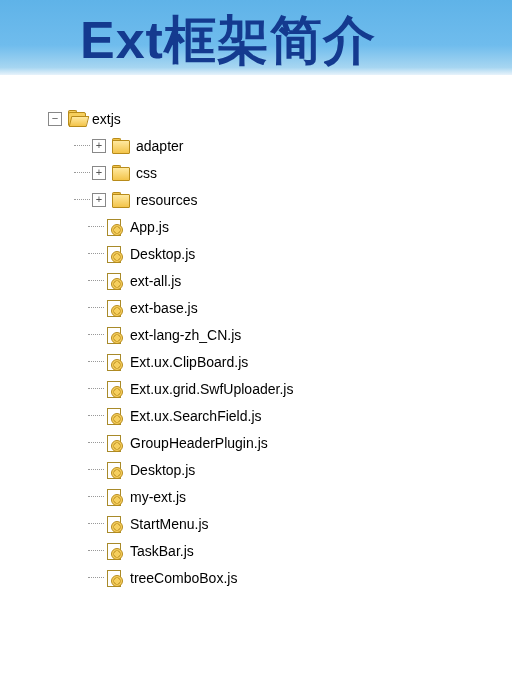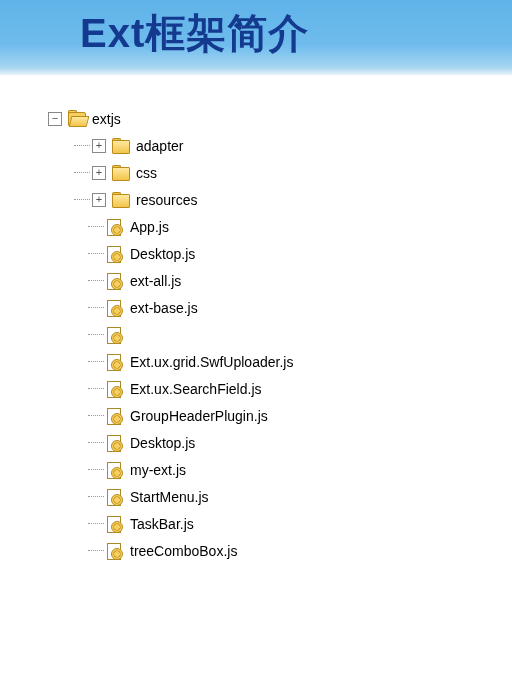--- a/index.html
+++ b/index.html
@@ -1,17 +1,17 @@
 <!DOCTYPE html>
 <html><head>
 <meta charset="utf-8">
 <style>
 html,body{margin:0;padding:0;font-family:"SimSun","宋体",serif;background:#fff;width:512px}
 .banner{width:512px;height:75px;background:linear-gradient(180deg,#5fb3e8 0%,#6fbced 60%,#a7d6f1 90%,#e8f3fb 100%);position:relative}
-.banner-title{position:absolute;left:80px;top:6px;font-family:Arial,"Microsoft YaHei",sans-serif;font-size:40px;font-weight:700;color:#143a8f;letter-spacing:1px}
+.banner-title{position:absolute;left:80px;top:6px;font-family:Arial,"Microsoft YaHei",sans-serif;font-size:52px;font-weight:700;color:#143a8f;letter-spacing:1px}
 .tree{padding:30px 0 0 48px;font-size:14px;line-height:1;color:#000}
 .node{display:flex;align-items:center;height:27px;position:relative}
 .toggle{width:14px;height:14px;display:flex;align-items:center;justify-content:center;border:1px solid #888;background:#fff;font-size:11px;line-height:1;font-family:Arial,sans-serif;color:#555;margin-right:6px;box-sizing:border-box}
 .icon{width:18px;height:16px;margin-right:6px;position:relative;flex:0 0 18px}
 .folder-open .fo-back{position:absolute;left:0;top:1px;width:16px;height:12px;background:#f6cf5e;border:1px solid #b88b1a;border-radius:2px 2px 1px 1px}
 .folder-open .fo-tab{position:absolute;left:0;top:-1px;width:7px;height:4px;background:#f6cf5e;border:1px solid #b88b1a;border-bottom:none;border-radius:2px 2px 0 0}
 .folder-open .fo-front{position:absolute;left:2px;top:5px;width:16px;height:9px;background:linear-gradient(180deg,#ffe9a0,#f3c44a);border:1px solid #b88b1a;border-radius:1px;transform:skewX(-14deg)}
 .folder-closed .fc-body{position:absolute;left:0;top:2px;width:16px;height:12px;background:linear-gradient(180deg,#ffe9a0,#f3c44a);border:1px solid #b88b1a;border-radius:1px}
 .folder-closed .fc-tab{position:absolute;left:0;top:0;width:7px;height:4px;background:#f3c44a;border:1px solid #b88b1a;border-bottom:none;border-radius:2px 2px 0 0}
 .js-file .jf-page{position:absolute;left:1px;top:0;width:12px;height:15px;background:#fff;border:1px solid #a88a2a}
@@ -100,20 +100,29 @@
           <div class="jf-gear"></div>
         </div>
         <span class="label">ext-base.js</span>
       </div>
       <div class="node lvl1b">
         <div class="hguide"></div>
         <div class="icon js-file">
           <div class="jf-page"></div>
           <div class="jf-gear"></div>
         </div>
+        <span class="label">ext-lang-zh_CN.js</span>
+      </div>
+      <div class="node lvl1b">
+        <div class="hguide"></div>
+        <div class="icon js-file">
+          <div class="jf-page"></div>
+          <div class="jf-gear"></div>
+        </div>
+        <span class="label">Ext.ux.ClipBoard.js</span>
       </div>
       <div class="node lvl1b">
         <div class="hguide"></div>
         <div class="icon js-file">
           <div class="jf-page"></div>
           <div class="jf-gear"></div>
         </div>
         <span class="label">Ext.ux.grid.SwfUploader.js</span>
       </div>
       <div class="node lvl1b">

